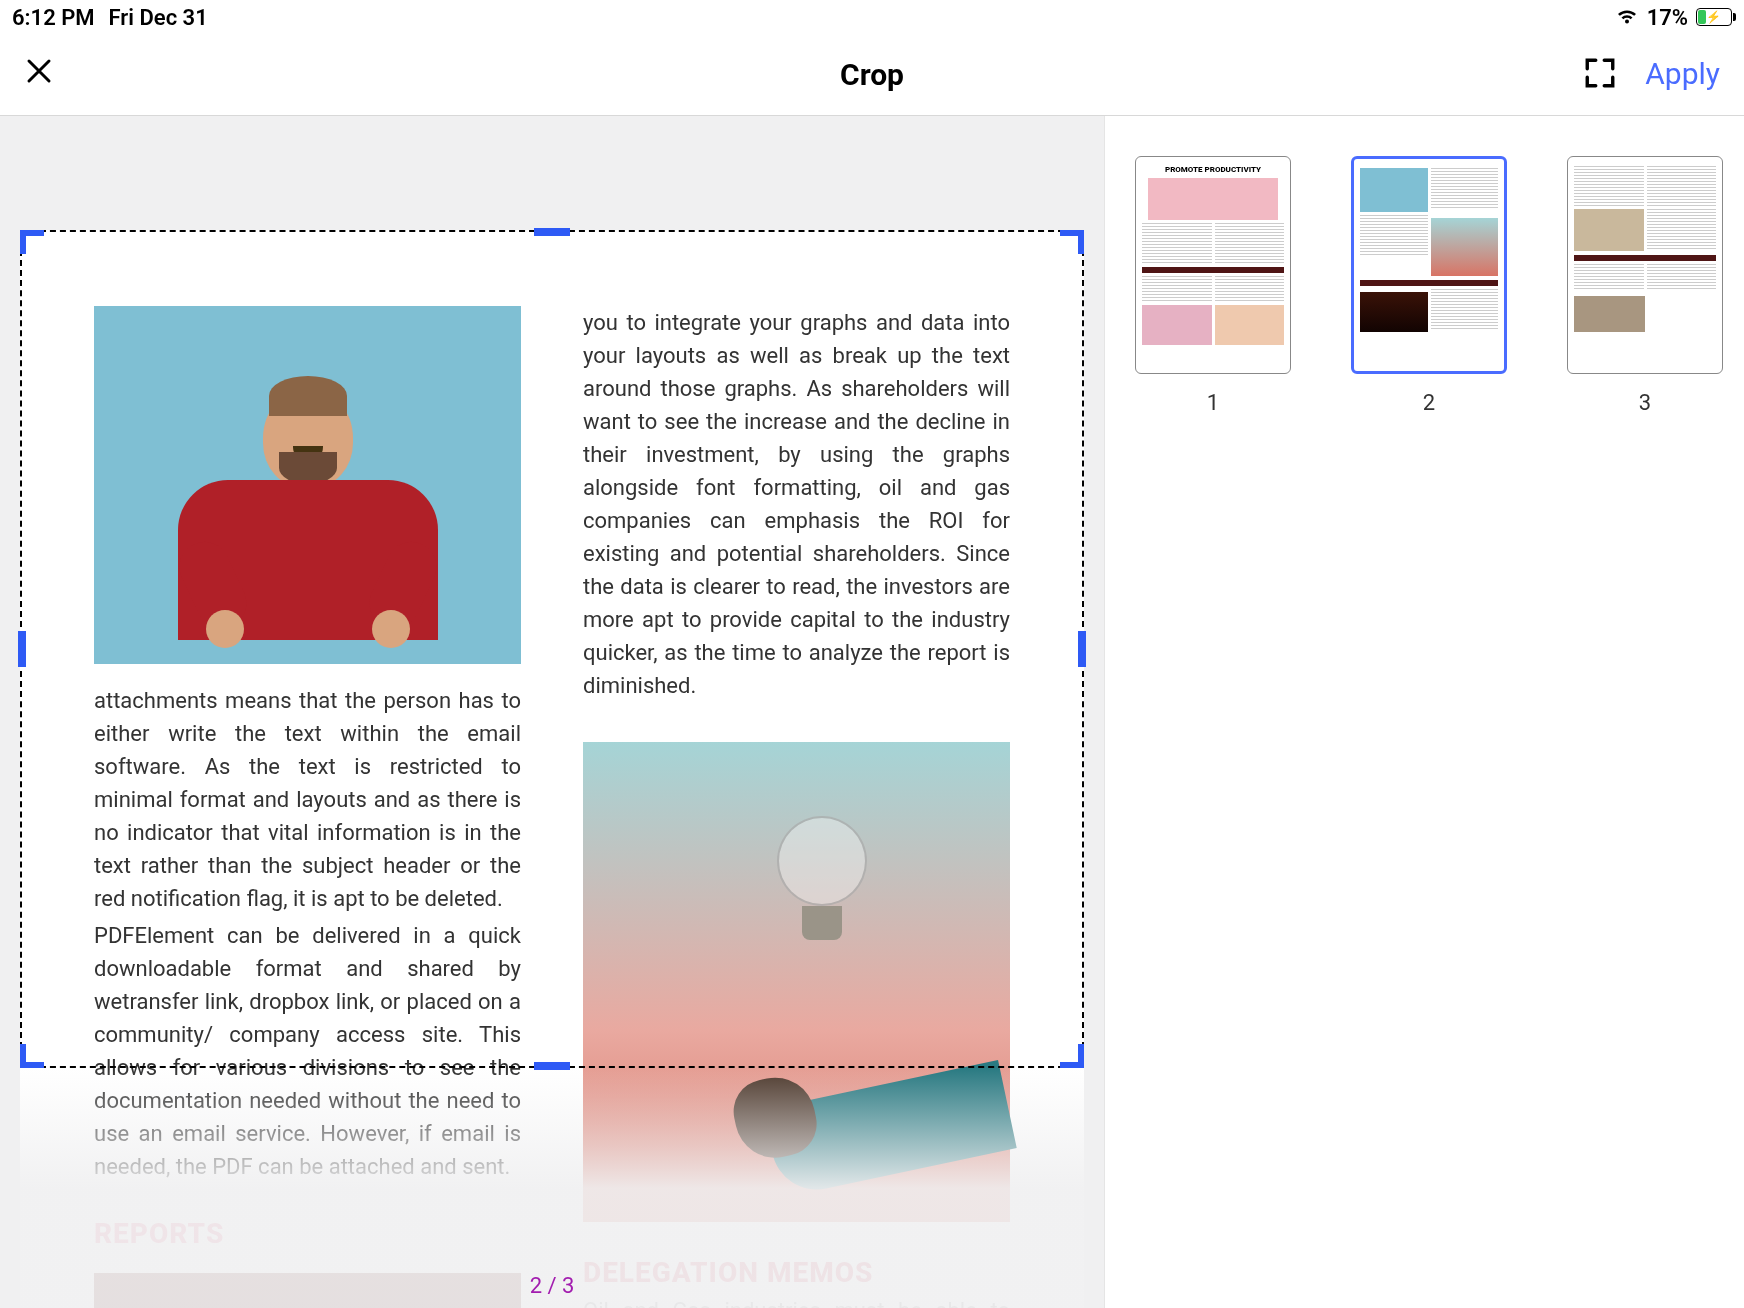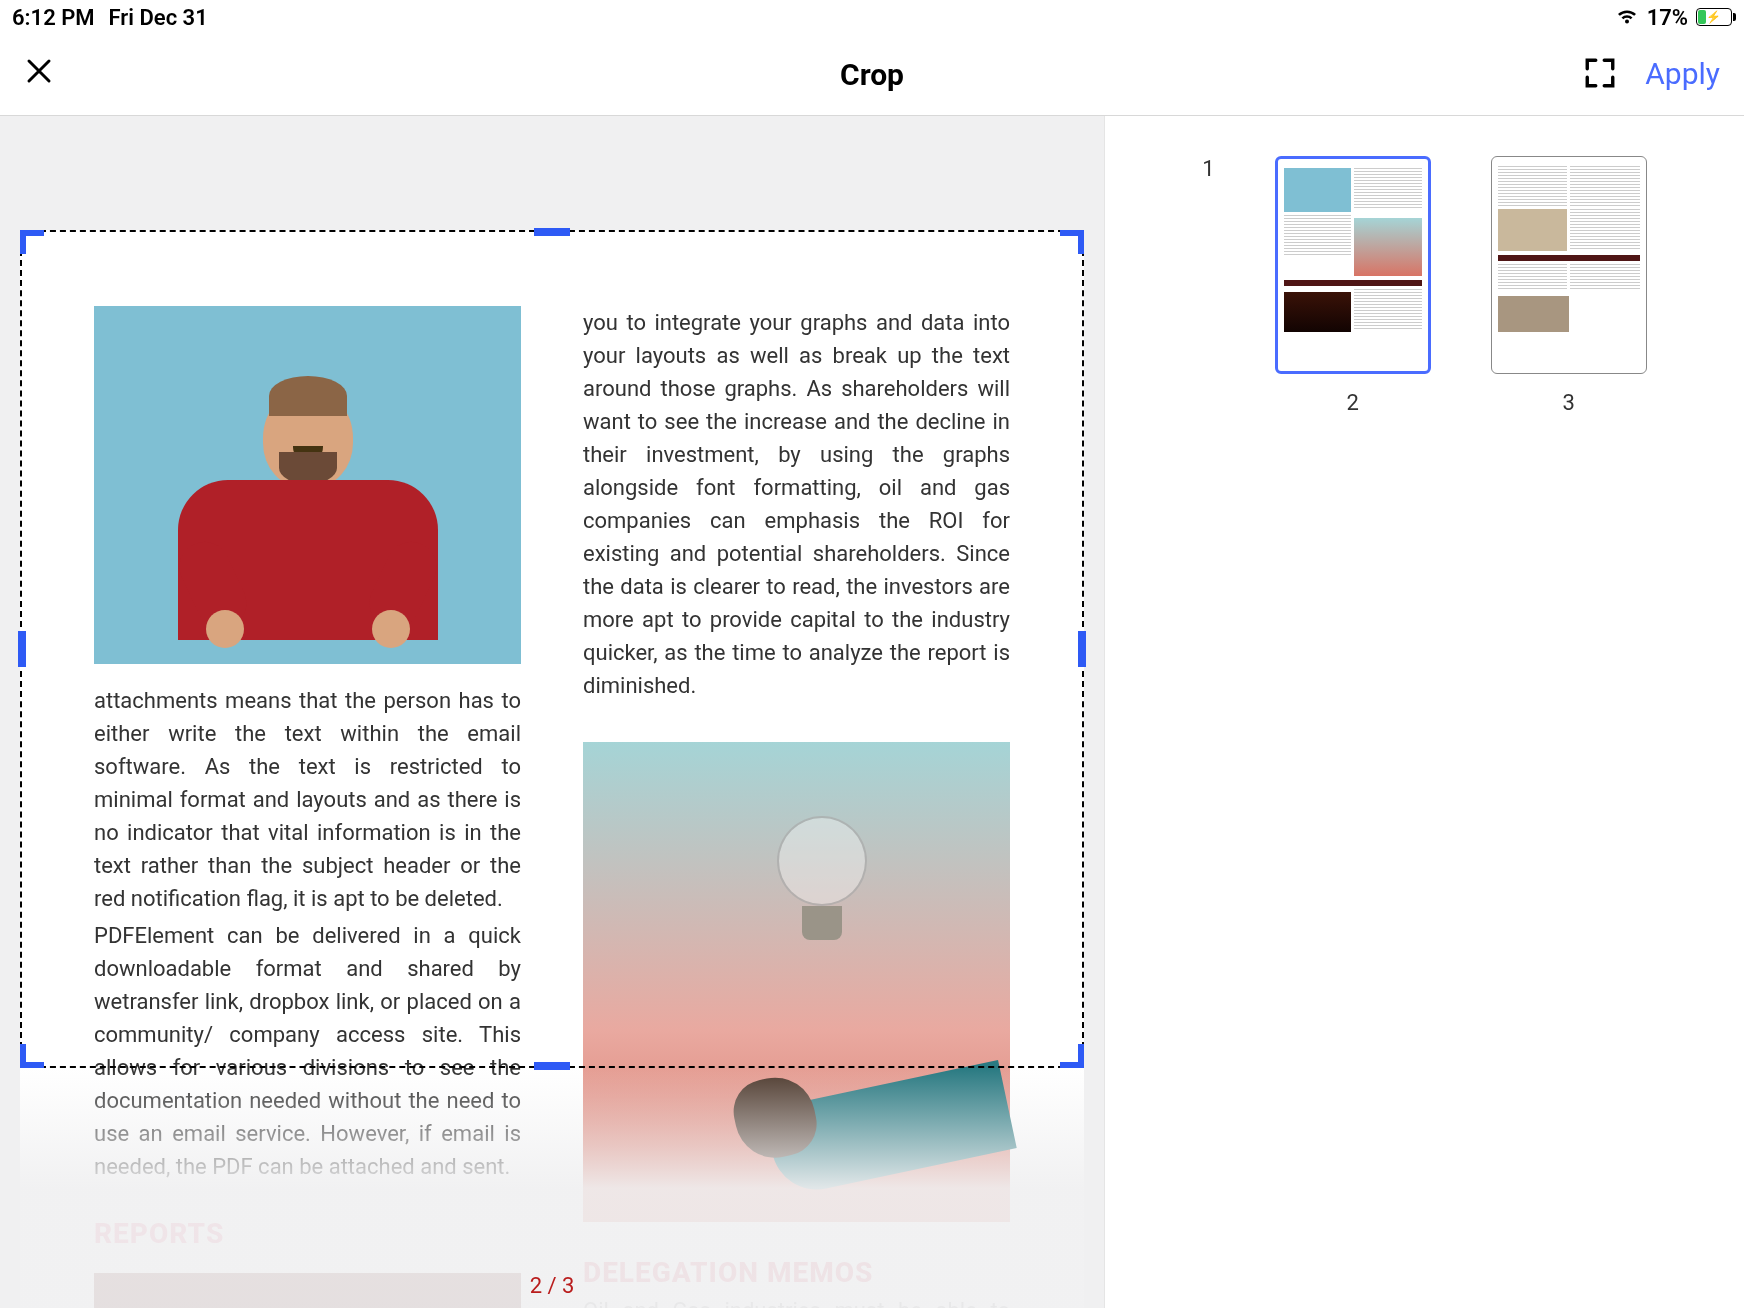--- a/index.html
+++ b/index.html
@@ -41,21 +41,21 @@
   .h-tl{width:24px;height:6px;left:-2px;top:-2px;} .h-tl2{width:6px;height:24px;left:-2px;top:-2px;}
   .h-tr{width:24px;height:6px;right:-2px;top:-2px;} .h-tr2{width:6px;height:24px;right:-2px;top:-2px;}
   .h-bl{width:24px;height:6px;left:-2px;bottom:-2px;} .h-bl2{width:6px;height:24px;left:-2px;bottom:-2px;}
   .h-br{width:24px;height:6px;right:-2px;bottom:-2px;} .h-br2{width:6px;height:24px;right:-2px;bottom:-2px;}
   .h-t{width:36px;height:8px;left:50%;top:-4px;transform:translateX(-50%);}
   .h-b{width:36px;height:8px;left:50%;bottom:-4px;transform:translateX(-50%);}
   .h-l{width:8px;height:36px;left:-4px;top:50%;transform:translateY(-50%);}
   .h-r{width:8px;height:36px;right:-4px;top:50%;transform:translateY(-50%);}
   
   .fade-overlay { position:absolute; left:20px; top:952px; width:1064px; height:240px; background:linear-gradient(180deg, rgba(240,240,241,0) 0%, rgba(240,240,241,0.92) 50%); pointer-events:none; z-index:5;}
-  .page-counter { position:absolute; bottom:10px; left:50%; transform:translateX(-50%); font-size:22px; color:#b91c1c; z-index:12;margin-top:44px;}
+  .page-counter { position:absolute; bottom:10px; left:50%; transform:translateX(-50%); font-size:22px; color:#a21caf; z-index:12;margin-top:44px;}
   .reports-hdr { color:#e85a7f; font-weight:800; font-size:28px; margin-top:30px; letter-spacing:1px;}
   .delegation-hdr { color:#d94560; font-weight:800; font-size:28px; margin-top:30px; letter-spacing:1px;}
   .redbox { width:100%; height:120px; background:linear-gradient(#6b2019,#4a1210); margin-top:18px;}
   
   
   .person { position:absolute; left:50%; top:58%; transform:translate(-50%,-50%); }
   .head{width:90px;height:100px;background:#d9a57f;border-radius:50% 50% 45% 45%;position:relative;margin:0 auto;}
   .hair{position:absolute;top:-12px;left:6px;width:78px;height:40px;background:#8b6546;border-radius:50% 50% 0 0;}
   .beard{position:absolute;bottom:4px;left:16px;width:58px;height:32px;background:#6b4a37;border-radius:0 0 50% 50%;}
   .mouth{position:absolute;bottom:26px;left:30px;width:30px;height:16px;background:#431;border-radius:0 0 20px 20px;}
@@ -195,20 +195,37 @@
         <span class="handle h-r"></span>
       </div>
     </div>
     <div class="fade-overlay"></div>
     <div class="page-counter">2 / 3</div>
   </div>
 
   <div class="sidebar">
     <div class="thumbs">
       <div class="thumb-wrap">
+        <div class="thumb">
+          <div class="thumb-title">PROMOTE PRODUCTIVITY</div>
+          <div style="height:42px;background:#f2b9c3;margin:2px 6px"></div>
+          <div class="thumb-row">
+              <div class="thumb-txt"></div>
+              <div class="thumb-txt"></div>
+            </div>
+          <div class="thumb-hdr"></div>
+          <div class="thumb-row">
+              <div class="thumb-txt-sm"></div>
+              <div class="thumb-txt-sm"></div>
+            </div>
+          <div class="thumb-row">
+              <div class="thumb-img" style="background:#e6b1c3"></div>
+              <div class="thumb-img" style="background:#efc9ae"></div>
+            </div>
+        </div>
         <span class="thumb-num">1</span>
       </div>
       <div class="thumb-wrap">
         <div class="thumb selected">
           <div class="thumb-row">
               <div style="flex:1">
                 <div class="t2-p1"></div>
               </div>
               <div class="thumb-txt"></div>
             </div>

